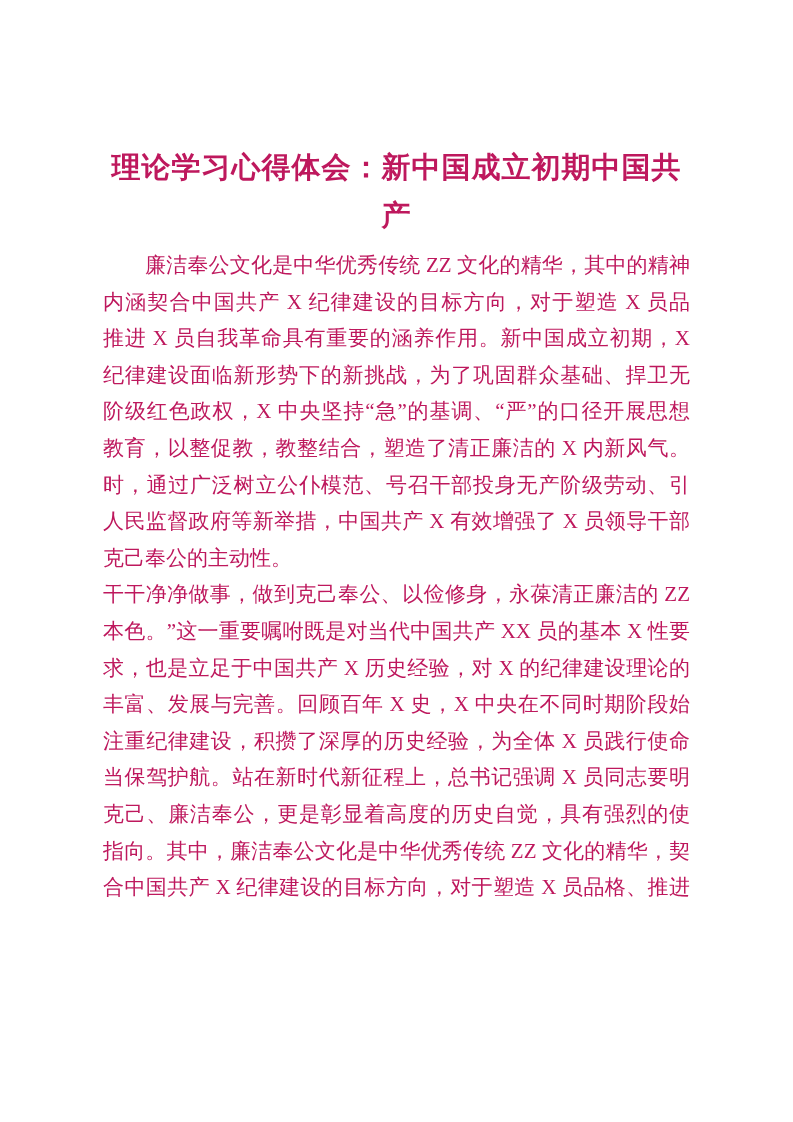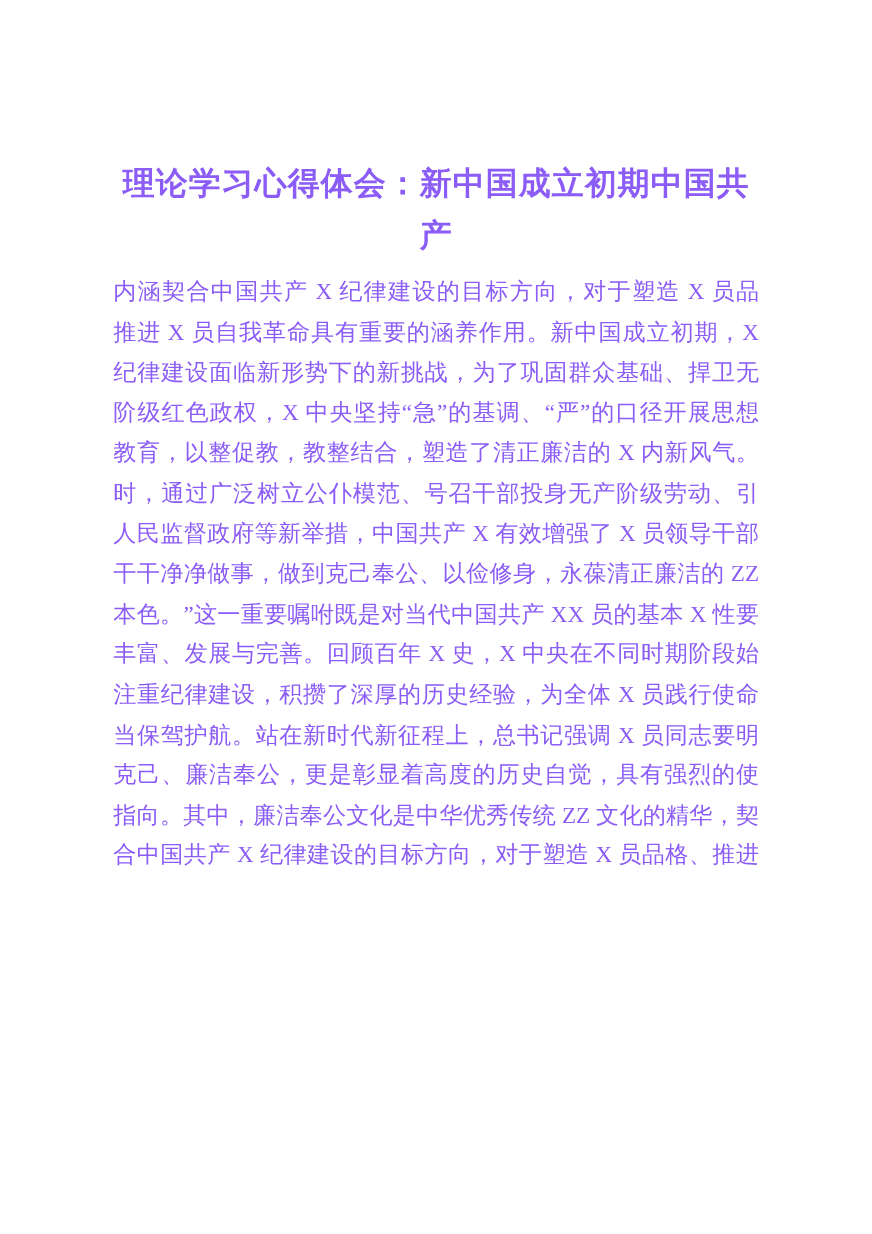--- a/index.html
+++ b/index.html
@@ -7,21 +7,21 @@
     padding: 0;
     background: #ffffff;
   }
   .page {
     position: relative;
     width: 793px;
     height: 1122px;
     background: #ffffff;
     overflow: hidden;
     font-family: "Liberation Serif", "DejaVu Serif", serif;
-    color: #8b5cf6;
+    color: #be185d;
   }
   .content {
     position: absolute;
     left: 103px;
     right: 103px;
     top: 0;
   }
   .title {
     margin: 0;
     padding-top: 143px;
@@ -56,30 +56,33 @@
 
 <div class="page">
   <div class="content">
 
     <h1 class="title">
       <span class="title-line">理论学习心得体会：新中国成立初期中国共产</span>
     </h1>
 
     <div class="body-text">
 
+      <div class="line indent">廉洁奉公文化是中华优秀传统 ZZ 文化的精华，其中的精神</div>
       <div class="line">内涵契合中国共产 X 纪律建设的目标方向，对于塑造 X 员品格、</div>
       <div class="line">推进 X 员自我革命具有重要的涵养作用。新中国成立初期，X 的</div>
       <div class="line">纪律建设面临新形势下的新挑战，为了巩固群众基础、捍卫无产</div>
       <div class="line">阶级红色政权，X 中央坚持“急”的基调、“严”的口径开展思想 ZZ</div>
       <div class="line">教育，以整促教，教整结合，塑造了清正廉洁的 X 内新风气。同</div>
       <div class="line">时，通过广泛树立公仆模范、号召干部投身无产阶级劳动、引导</div>
       <div class="line">人民监督政府等新举措，中国共产 X 有效增强了 X 员领导干部</div>
+      <div class="line para-end">克己奉公的主动性。</div>
 
       <div class="line">干干净净做事，做到克己奉公、以俭修身，永葆清正廉洁的 ZZ</div>
       <div class="line">本色。”这一重要嘱咐既是对当代中国共产 XX 员的基本 X 性要</div>
+      <div class="line">求，也是立足于中国共产 X 历史经验，对 X 的纪律建设理论的</div>
       <div class="line">丰富、发展与完善。回顾百年 X 史，X 中央在不同时期阶段始终</div>
       <div class="line">注重纪律建设，积攒了深厚的历史经验，为全体 X 员践行使命担</div>
       <div class="line">当保驾护航。站在新时代新征程上，总书记强调 X 员同志要明德</div>
       <div class="line">克己、廉洁奉公，更是彰显着高度的历史自觉，具有强烈的使命</div>
       <div class="line">指向。其中，廉洁奉公文化是中华优秀传统 ZZ 文化的精华，契</div>
       <div class="line">合中国共产 X 纪律建设的目标方向，对于塑造 X 员品格、推进 X</div>
     </div>
 
   </div>
 </div>

